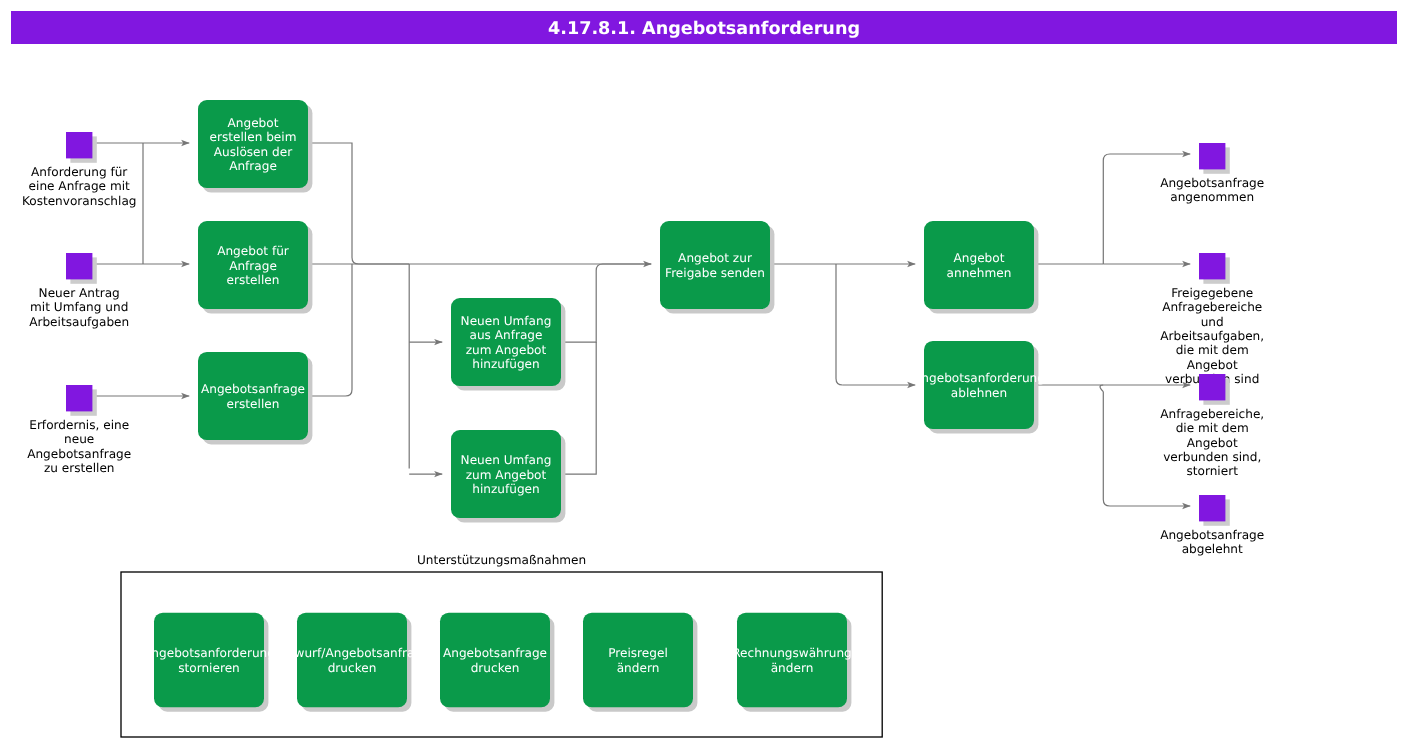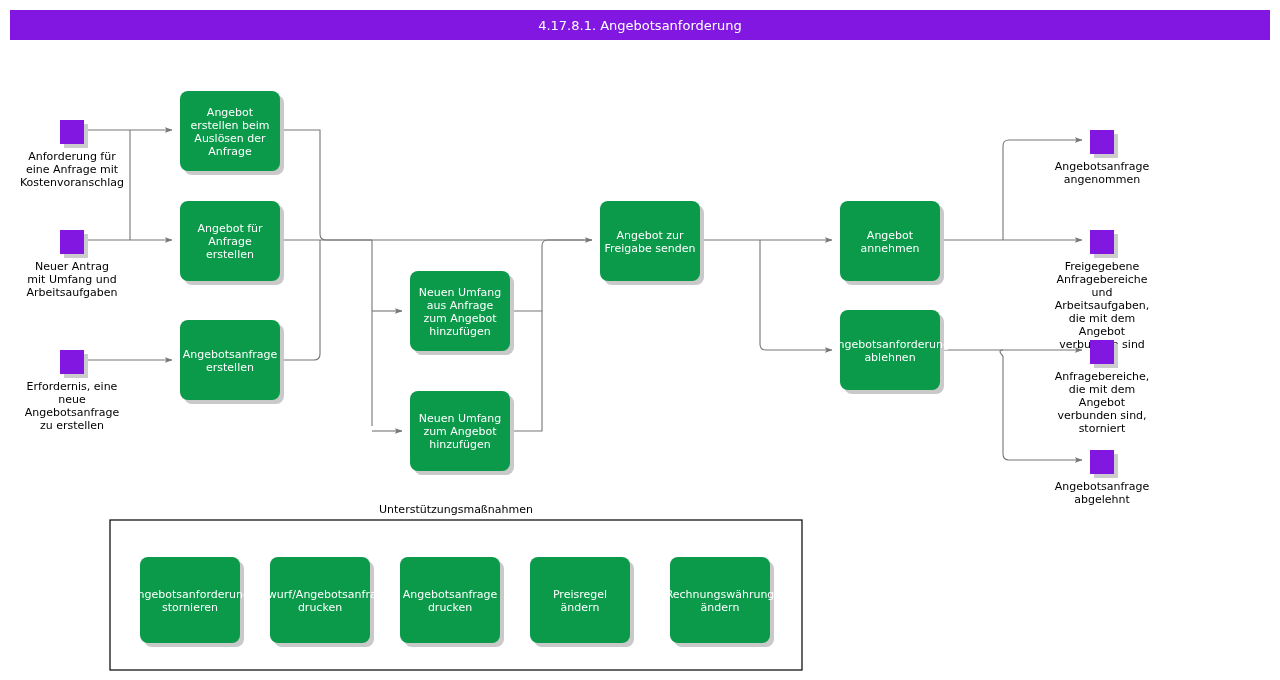--- a/index.html
+++ b/index.html
@@ -11,21 +11,21 @@
     overflow:hidden;
     position:relative;
   }
   #stage{position:absolute;left:0;top:0;width:1280px;height:680px;}
   .titlebar{
     position:absolute;left:10px;top:10px;width:1260px;height:30px;
     background:#8117E0;
     display:flex;align-items:center;justify-content:center;
   }
   .titlebar .tt{
-    color:#ffffff;font-size:13px;font-weight:normal;
+    color:#ffffff;font-size:16px;font-weight:bold;
     font-family:"DejaVu Sans","Liberation Sans",sans-serif;
     letter-spacing:0px;
   }
   svg{position:absolute;left:0;top:0;width:1280px;height:680px;}
   .edge{fill:none;stroke:#767676;stroke-width:1.1;}
   .ahead{fill:#767676;}
   .grpbox{fill:none;stroke:#000000;stroke-width:1.2;}
   .grplabel{font-size:11px;fill:#000000;font-family:"DejaVu Sans","Liberation Sans",sans-serif;}
 
   .node rect.shadow{fill:#c9c9c9;}

